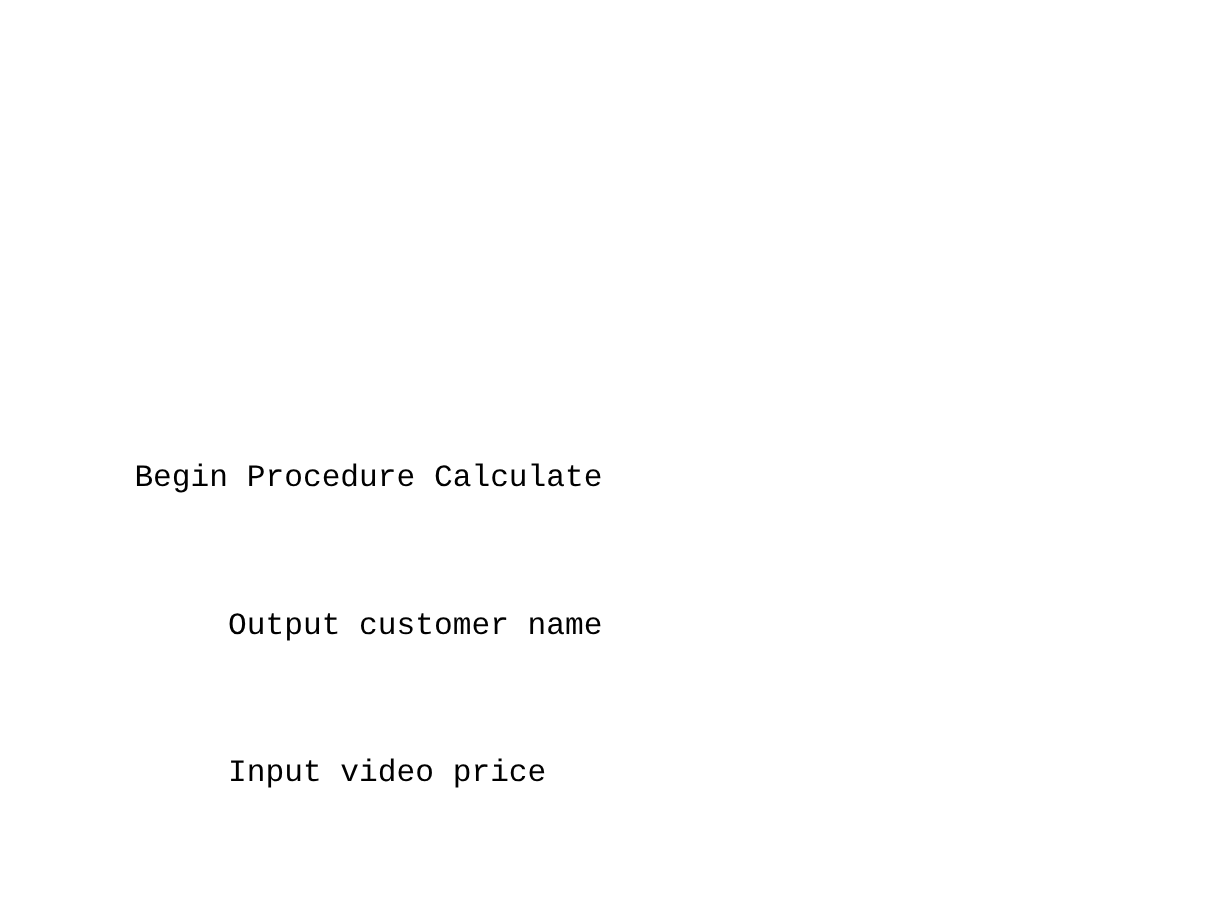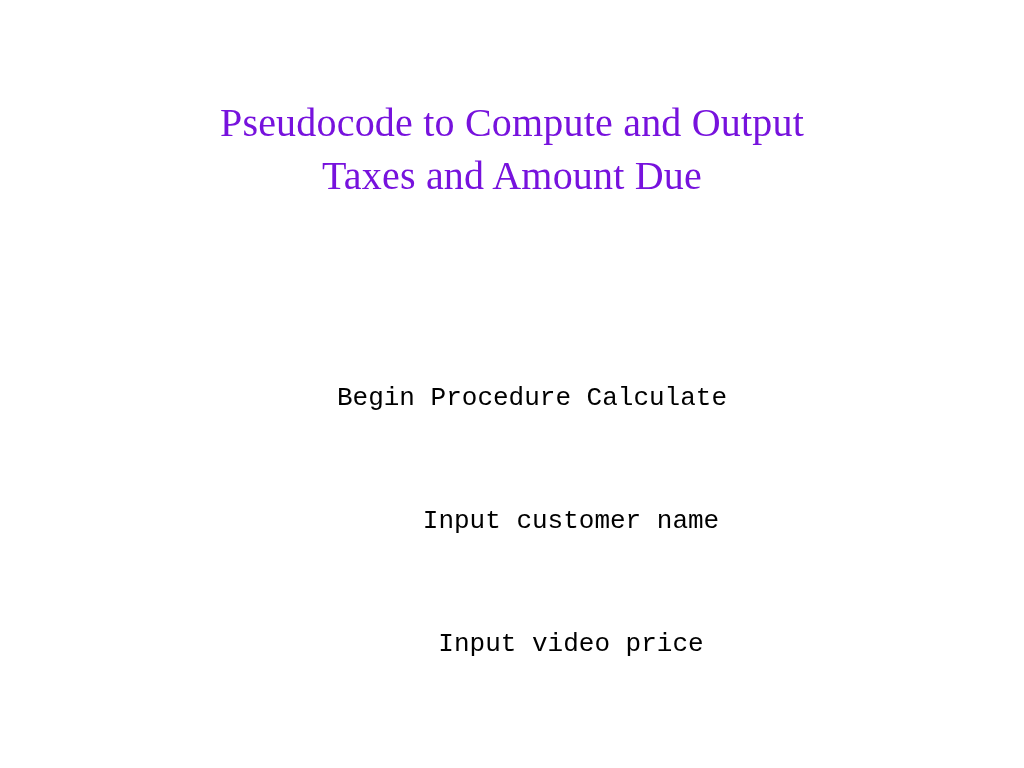--- a/index.html
+++ b/index.html
@@ -42,36 +42,31 @@
     width: 840px;
     color: #000000;
     font-family: "Liberation Mono", monospace;
     font-size: 26px;
     line-height: 41px;
     white-space: pre;
   }
   .code-line {
     display: block;
     white-space: pre;
-    text-align: center;
   }
 </style>
 </head>
 <body>
 
 <div class="slide">
 
-  <h1 class="slide-title">
-    <span class="title-line">Pseudocode to Compute and Output</span>
-    <span class="title-line">Taxes and Amount Due</span>
-  </h1>
 
   <div class="code-block">
     <span class="code-line">Begin Procedure Calculate</span>
-    <span class="code-line">     Input customer name</span>
+    <span class="code-line">     Output customer name</span>
     <span class="code-line">     Input video price</span>
     
     
     
     
     
   </div>
 
 </div>
 

